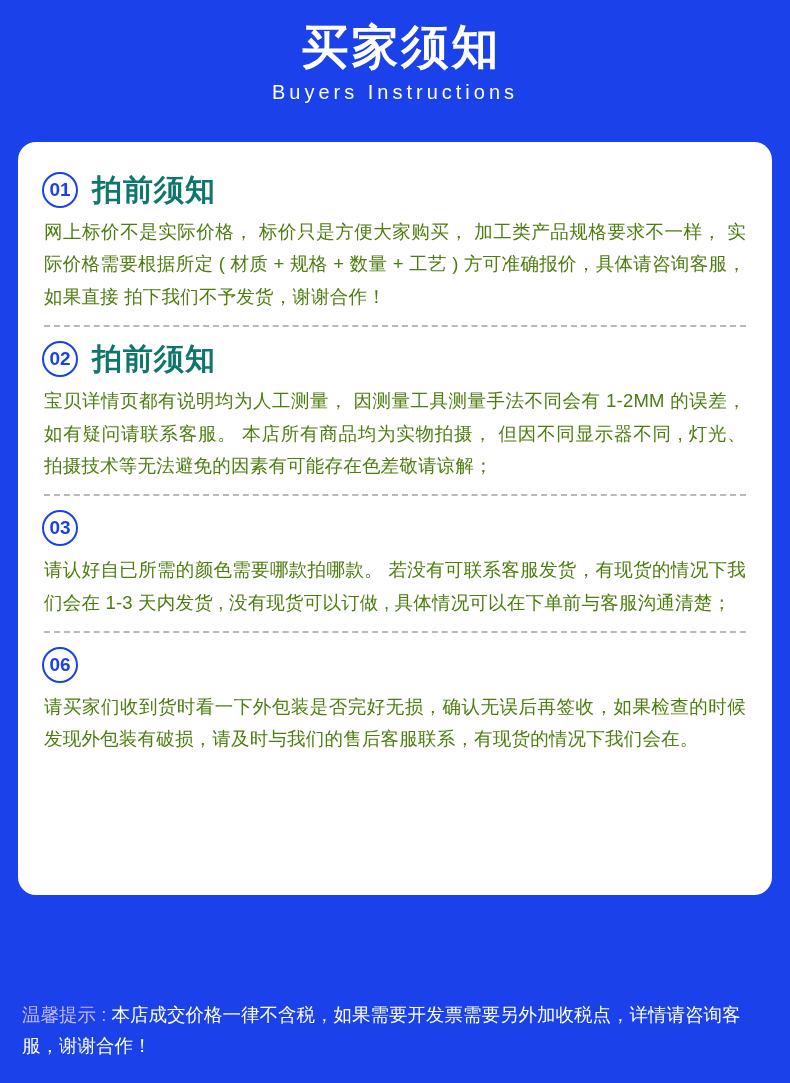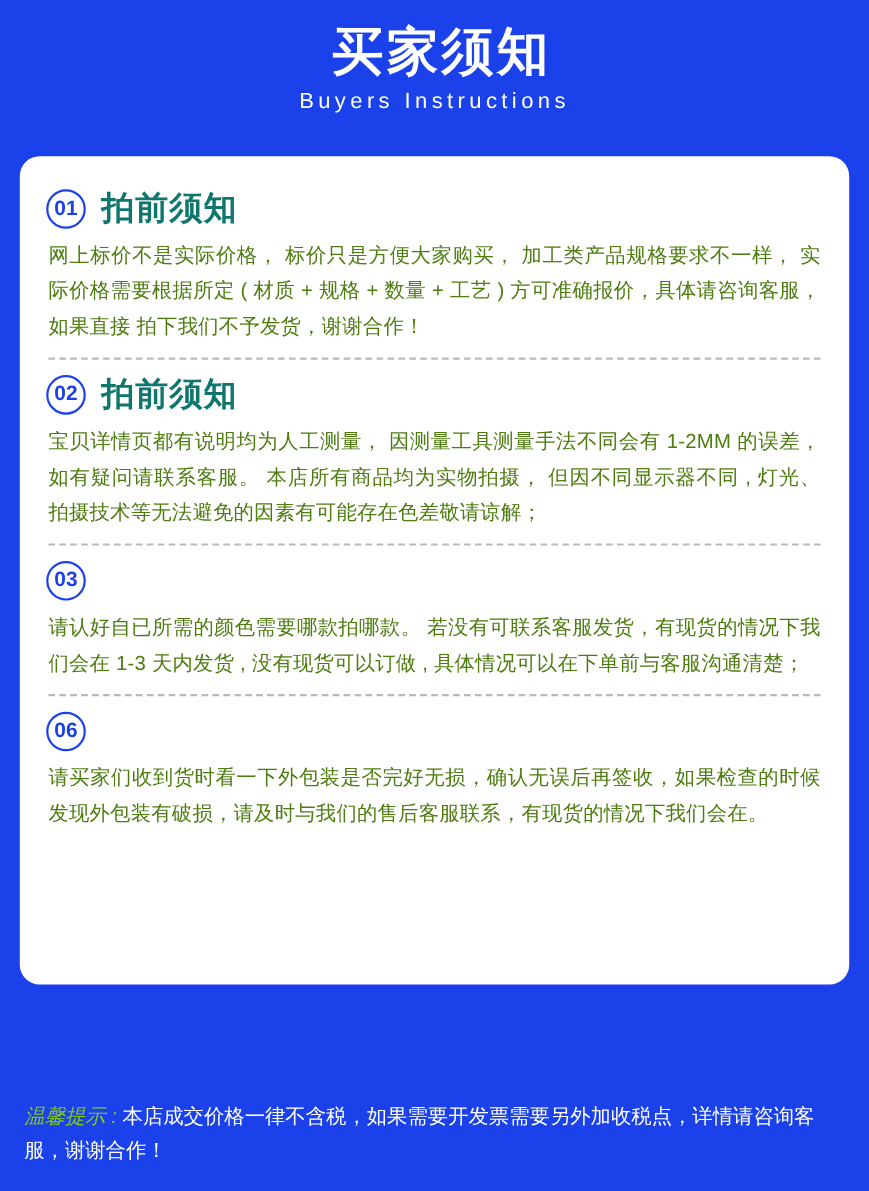--- a/index.html
+++ b/index.html
@@ -100,22 +100,21 @@
   .footer {
     position: absolute;
     left: 22px;
     top: 1000px;
     width: 748px;
     color: #ffffff;
     font-size: 18.5px;
     line-height: 1.65;
   }
   .footer .label {
-    color: #84cc16;
-    font-style: italic;
+    color: #c4b5fd;
   }
 </style>
 </head>
 <body>
 
 <div class="page">
 
   <div class="header">
     <div class="header-title">买家须知</div>
     <div class="header-sub">Buyers Instructions</div>

